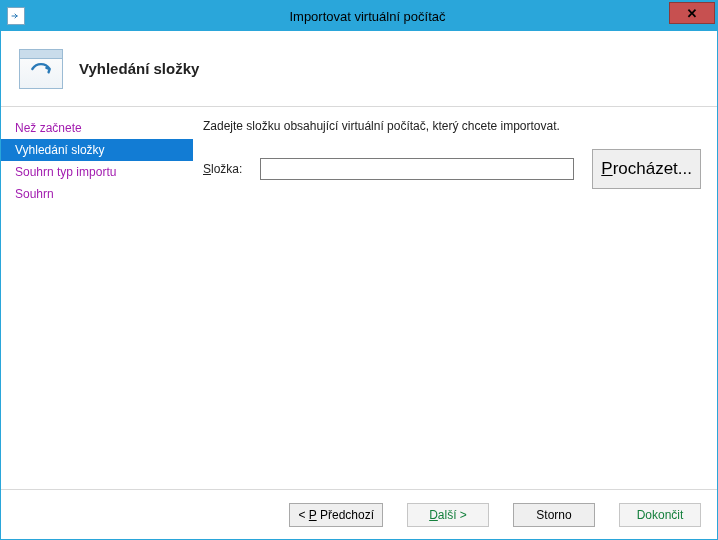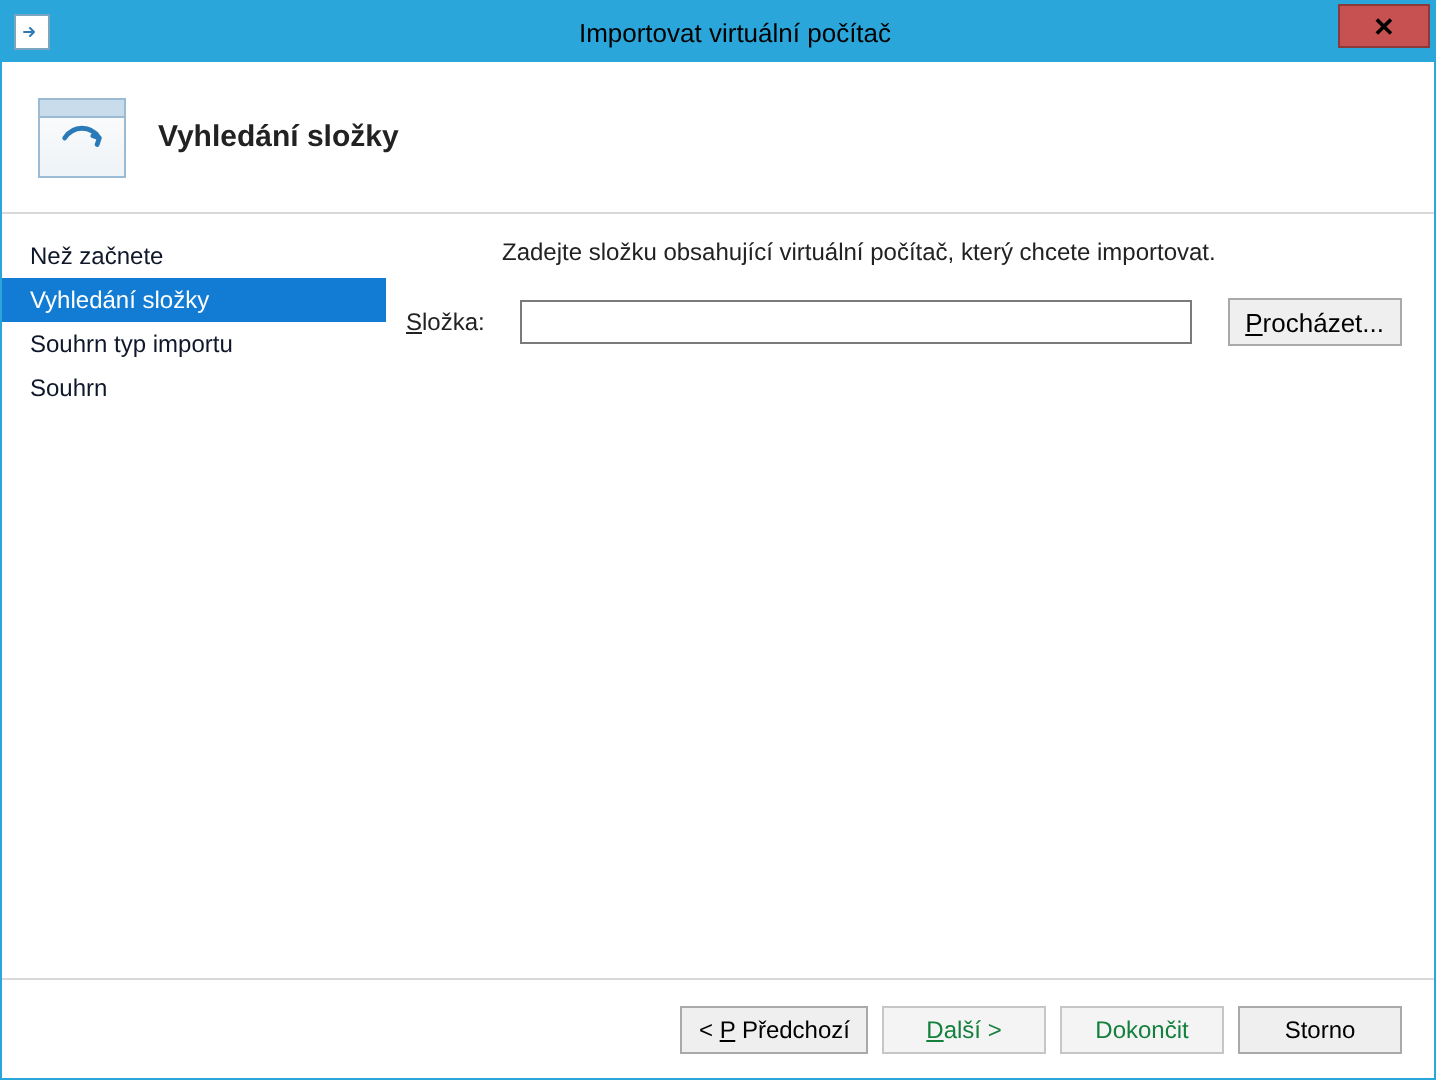--- a/index.html
+++ b/index.html
@@ -105,69 +105,68 @@
     display: flex;
     min-height: 0;
   }
   .sidebar {
     width: 192px;
     padding: 10px 0;
     font-size: 12px;
   }
   .sidebar .step {
     padding: 4px 14px;
-    color: #0f172a;
+    color: #a21caf;
     cursor: pointer;
     white-space: nowrap;
   }
   .sidebar .step.active {
     background: #127cd4;
     color: #fff;
   }
   .content {
     flex: 1;
     padding: 12px 16px 12px 10px;
     color: #222;
   }
   .instruct {
     font-size: 12px;
     margin-bottom: 16px;
-    margin-left: 48px;
   }
   .row {
     display: flex;
     align-items: center;
     gap: 18px;
   }
   .row label { font-size: 12px; white-space: nowrap; }
   .row input[type="text"] {
     flex: 1;
     height: 22px;
     border: 1px solid #7a7a7a;
     padding: 1px 4px;
     font-family: inherit;
     font-size: 12px;
     background: #fff;
   }
   .row button.browse {
-    height: 24px;
+    height: 40px;
     padding: 0 8px;
     background: #efefef;
     border: 1px solid #a9a9a9;
     font-family: inherit;
-    font-size: 13px;
+    font-size: 17px;
     cursor: pointer;
   }
   .footer {
     height: 50px;
     border-top: 1px solid #d9d9d9;
     display: flex;
     align-items: center;
     justify-content: flex-end;
-    gap: 7px;
+    gap: 24px;
     padding: 0 16px;
     margin-top: 44px;
   }
   .footer button {
     min-width: 82px;
     height: 24px;
     background: #efefef;
     border: 1px solid #a9a9a9;
     font-family: inherit;
     font-size: 12px;
@@ -222,17 +221,17 @@
         <label><span class="ul">S</span><span>ložka:</span></label>
         <input type="text" value="" style="">
         <button class="browse"><span class="ul">P</span><span>rocházet...</span></button>
       </div>
     </div>
   </div>
 
   <div class="footer">
     <button>&lt; <span class="ul">P</span><span> Předchozí</span></button>
     <button disabled=""><span class="ul">D</span><span>alší &gt;</span></button>
+    <button>Storno</button>
     <button disabled=""><span>Dokončit</span></button>
-    <button>Storno</button>
   </div>
 
 </div>
 
 </body></html>

